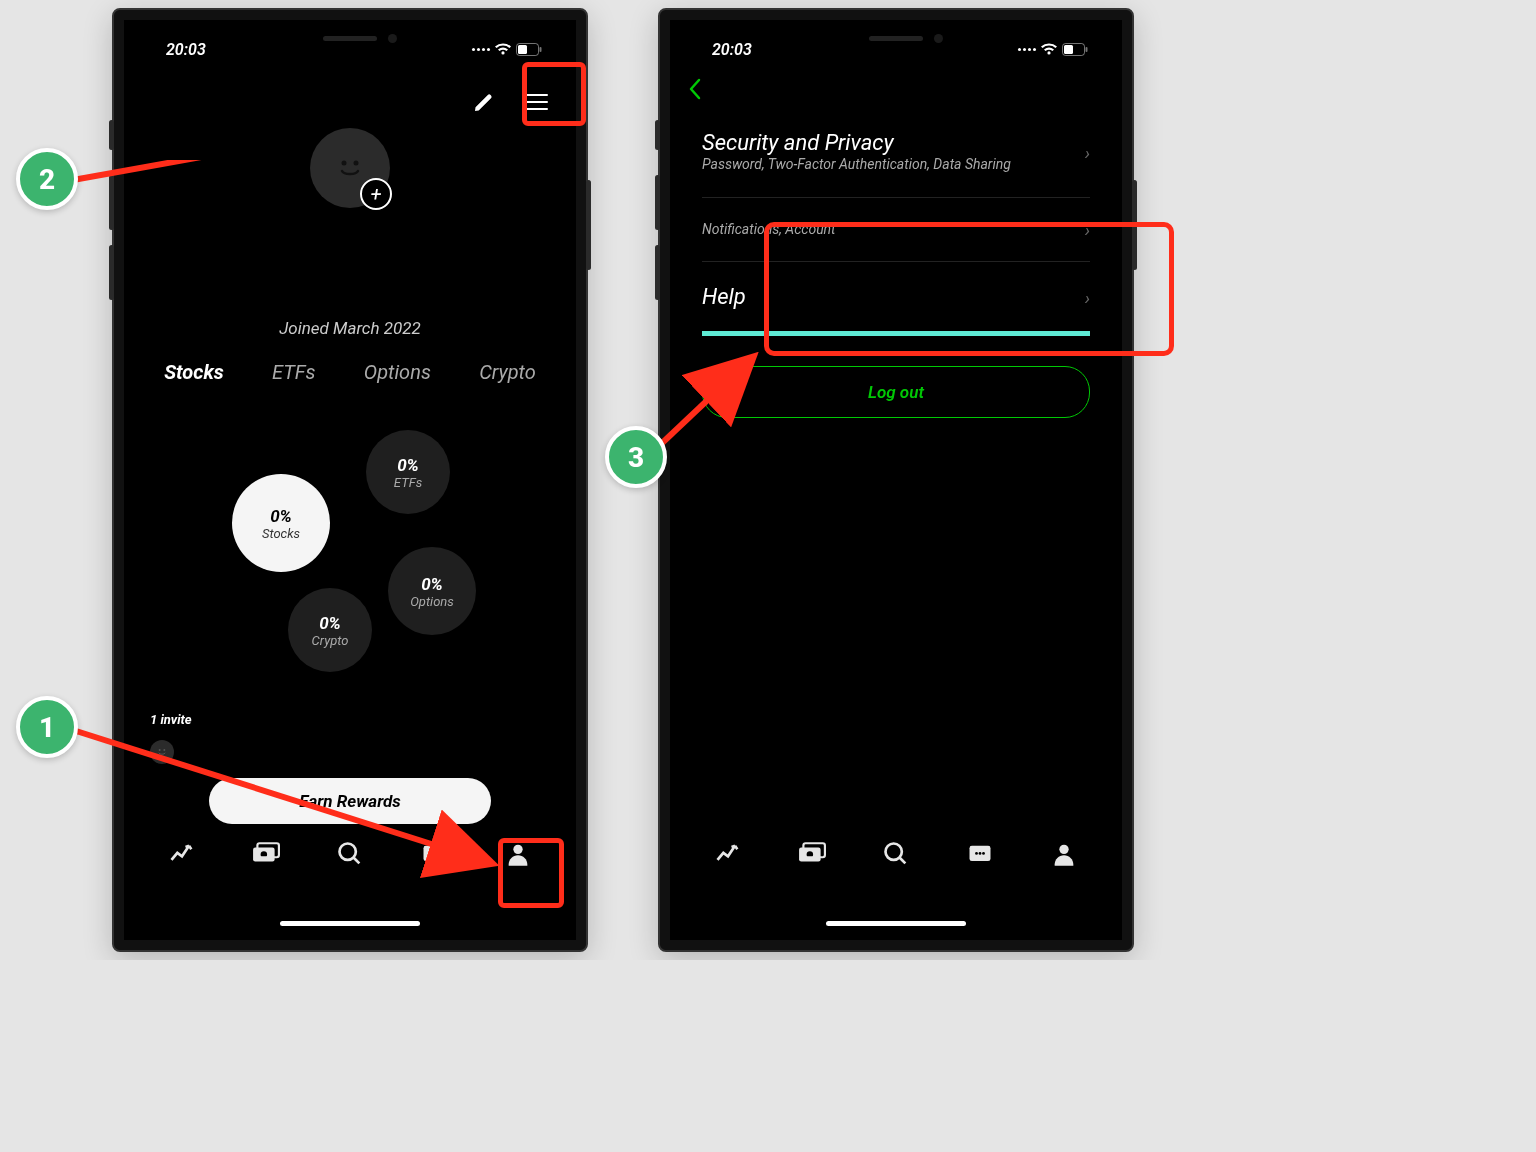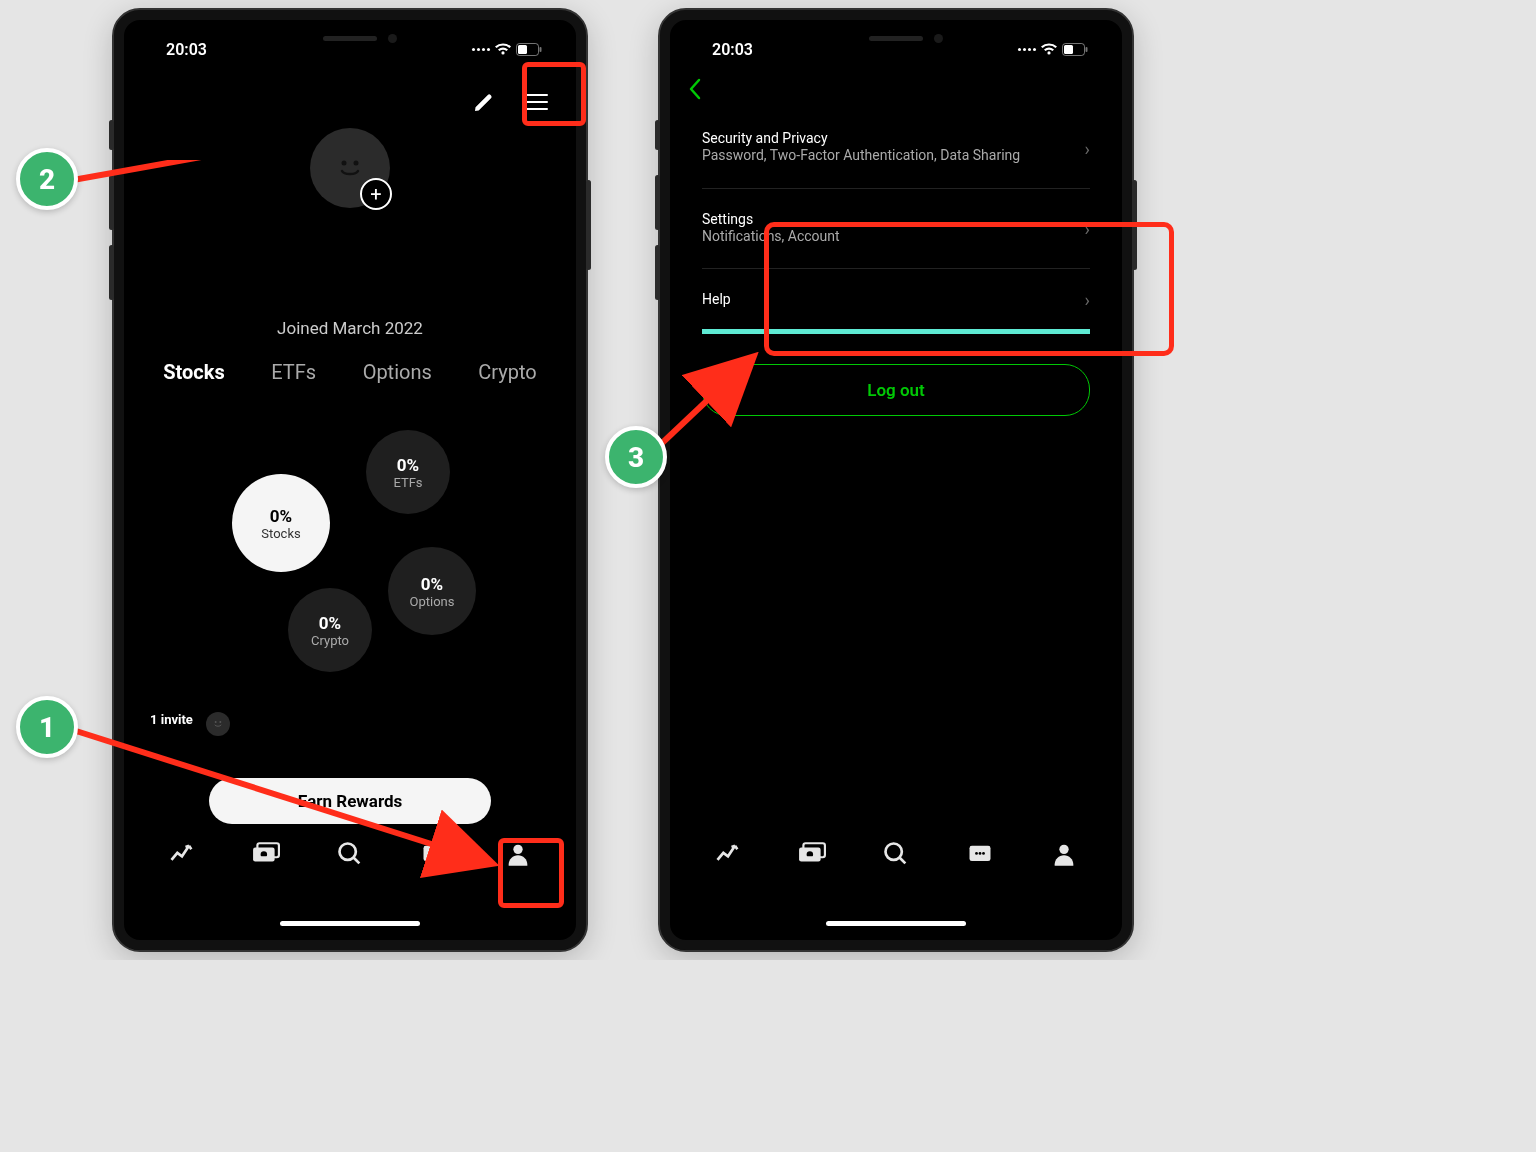--- a/index.html
+++ b/index.html
@@ -18,24 +18,25 @@
     font-family: -apple-system, BlinkMacSystemFont, "Segoe UI", Roboto, sans-serif;
     width: 1280px;
     height: 960px;
     position: relative;
     overflow: hidden;
   }
   .phone {
     position: absolute;
     width: 472px;
     height: 940px;
-    border-radius: 28px;
+    border-radius: 8px;
     background: var(--black);
     border: 2px solid #333;
     box-shadow: 0 8px 30px rgba(0,0,0,.2), inset 0 0 0 10px #111;
+    font-style: italic;
   }
   .phone.left { top: 8px; left: 112px; }
   .phone.right { top: 8px; left: 658px; }
 
   .phone .side-btn {
     position: absolute;
     background: #2a2a2a;
     border-radius: 4px;
   }
   .phone .side-btn.l1 { left: -5px; top: 110px; width: 5px; height: 30px; }
@@ -110,35 +111,35 @@
   .bubble .lbl{font-size:13px;color:var(--text-muted);}
   .bubble.white{background:#f5f5f5;color:#000;}
   .bubble.white .lbl{color:#333;}
   .b-stocks{width:98px;height:98px;left:104px;top:62px;}
   .b-etfs{width:84px;height:84px;left:238px;top:18px;}
   .b-options{width:88px;height:88px;left:260px;top:135px;}
   .b-crypto{width:84px;height:84px;left:160px;top:176px;}
 
   .invite-row{display:flex;align-items:center;gap:10px;padding:0 22px;font-size:13px;font-weight:700;}
   .invite-row .small-face{width:24px;height:24px;border-radius:50%;background:#2b2b2b;display:flex;align-items:center;justify-content:center;}
-  .invite-row .count{display:flex;flex-direction:row;gap:13px;}
+  .invite-row .count{display:flex;flex-direction:column;gap:13px;}
 
   .pill{position:absolute;left:50%;transform:translateX(-50%);bottom:112px;width:282px;height:46px;border-radius:23px;background:#f5f5f5;color:#000;display:flex;align-items:center;justify-content:center;font-size:17px;font-weight:700;}
 
   .tabbar{position:absolute;bottom:0;left:0;right:0;height:96px;padding:6px 12px 0;display:flex;justify-content:space-around;align-items:flex-start;}
   .tabbar .t-icon{width:28px;height:28px;display:flex;align-items:center;justify-content:center;opacity:.9;}
   .home-indicator{position:absolute;bottom:10px;left:50%;transform:translateX(-50%);width:140px;height:5px;background:#fff;border-radius:3px;}
 
   
   .back{color:var(--green);padding:4px 14px;}
   .menu-title{font-size:36px;font-weight:700;padding:30px 28px 12px;}
   .menu-list{padding:0 28px;}
   .menu-item{position:relative;padding:22px 22px 22px 0;border-bottom:1px solid #222;}
   .menu-item:last-of-type{border-bottom:5px solid #5eead4;}
-  .menu-item .title{font-size:14px;color:#fff;}
+  .menu-item .title{font-size:22px;color:#fff;}
   .menu-item .sub{font-size:14px;color:var(--text-muted);margin-top:0;line-height:1.4;}
   .menu-item .chevron{position:absolute;right:0;top:50%;transform:translateY(-50%);color:#666;font-size:18px;}
 
   .logout{margin:30px 28px;height:50px;border:1.5px solid var(--green);border-radius:25px;display:flex;align-items:center;justify-content:center;color:var(--green);font-size:17px;font-weight:600;}
 
   
   .redbox{position:absolute;border:5px solid var(--red-box);border-radius:6px;pointer-events:none;}
   .rb1{width:54px;height:54px;left:522px;top:62px;}
   .rb2{width:56px;height:60px;left:498px;top:838px;}
   .rb3{width:400px;height:124px;left:764px;top:222px;border-radius:10px;}
@@ -329,21 +330,20 @@
     </div>
 
 
     <div class="menu-list">
       <div class="menu-item">
         <div class="title">Security and Privacy</div>
         <div class="sub">Password, Two-Factor Authentication, Data Sharing</div>
         <span class="chevron">›</span>
       </div>
       <div class="menu-item">
-        <div class="title">Settings</div>
         <div class="sub">Notifications, Account</div>
         <span class="chevron">›</span>
       </div>
       <div class="menu-item">
         <div class="title">Help</div>
         <span class="chevron">›</span>
       </div>
     </div>
 
     <div class="logout">Log out</div>

